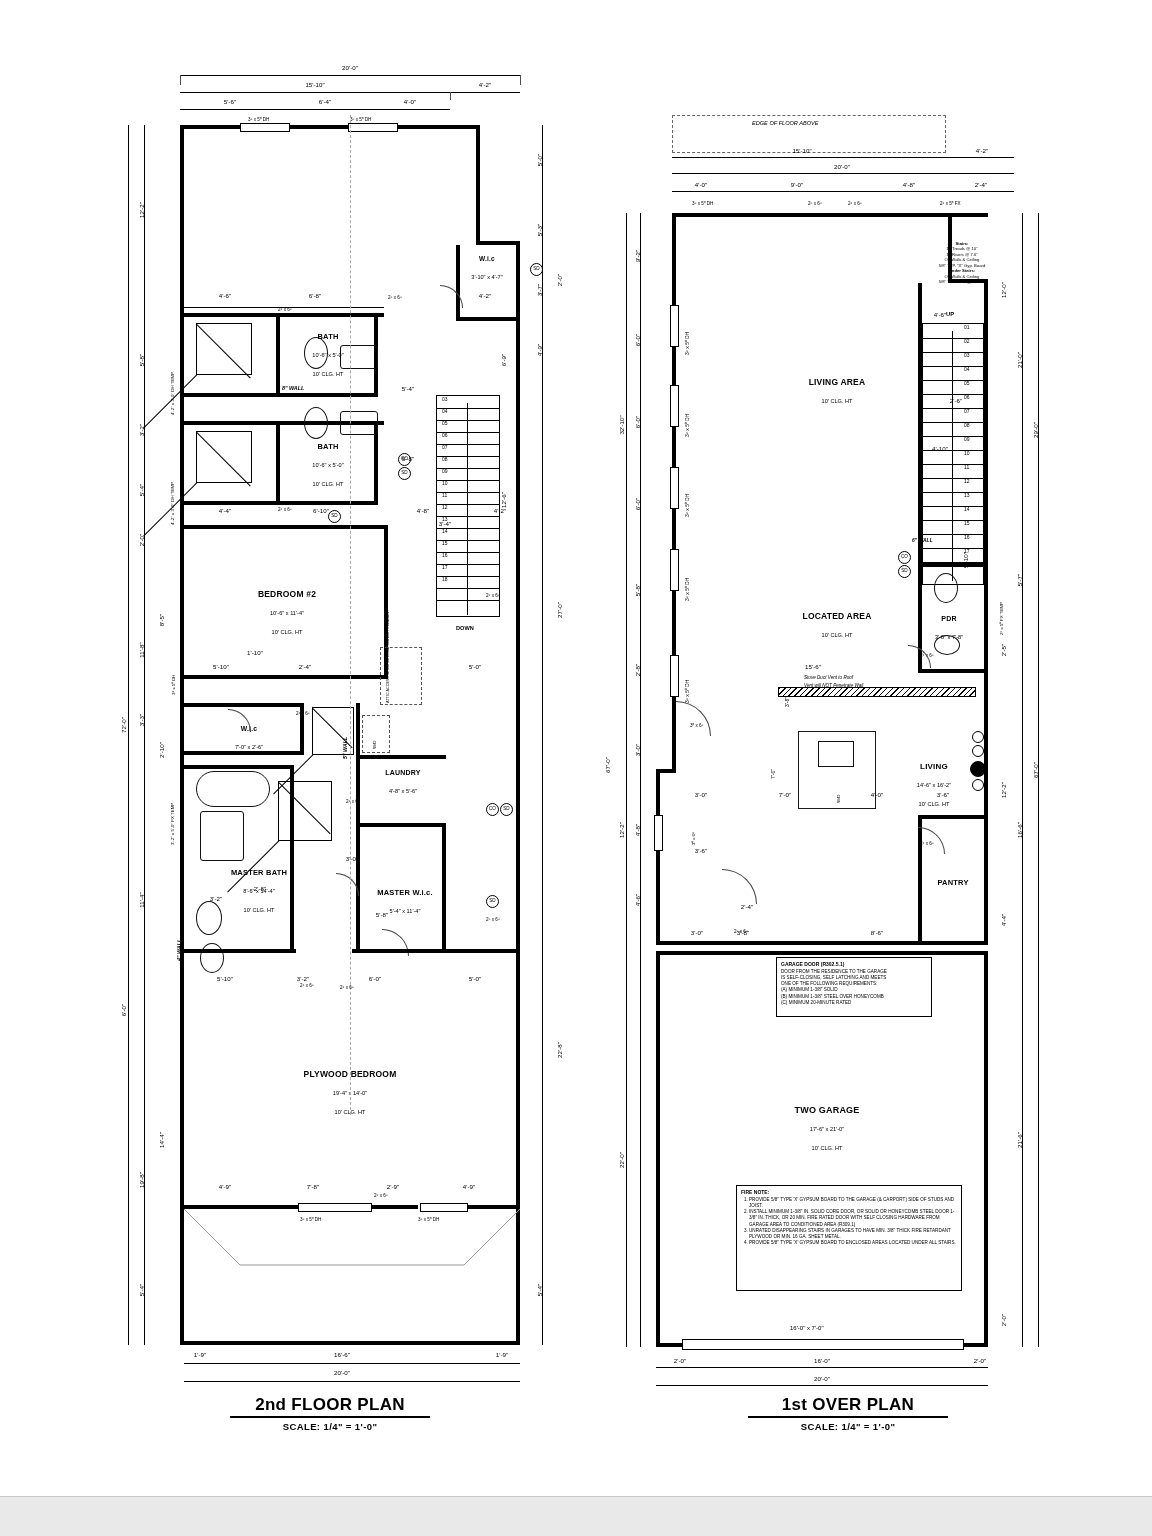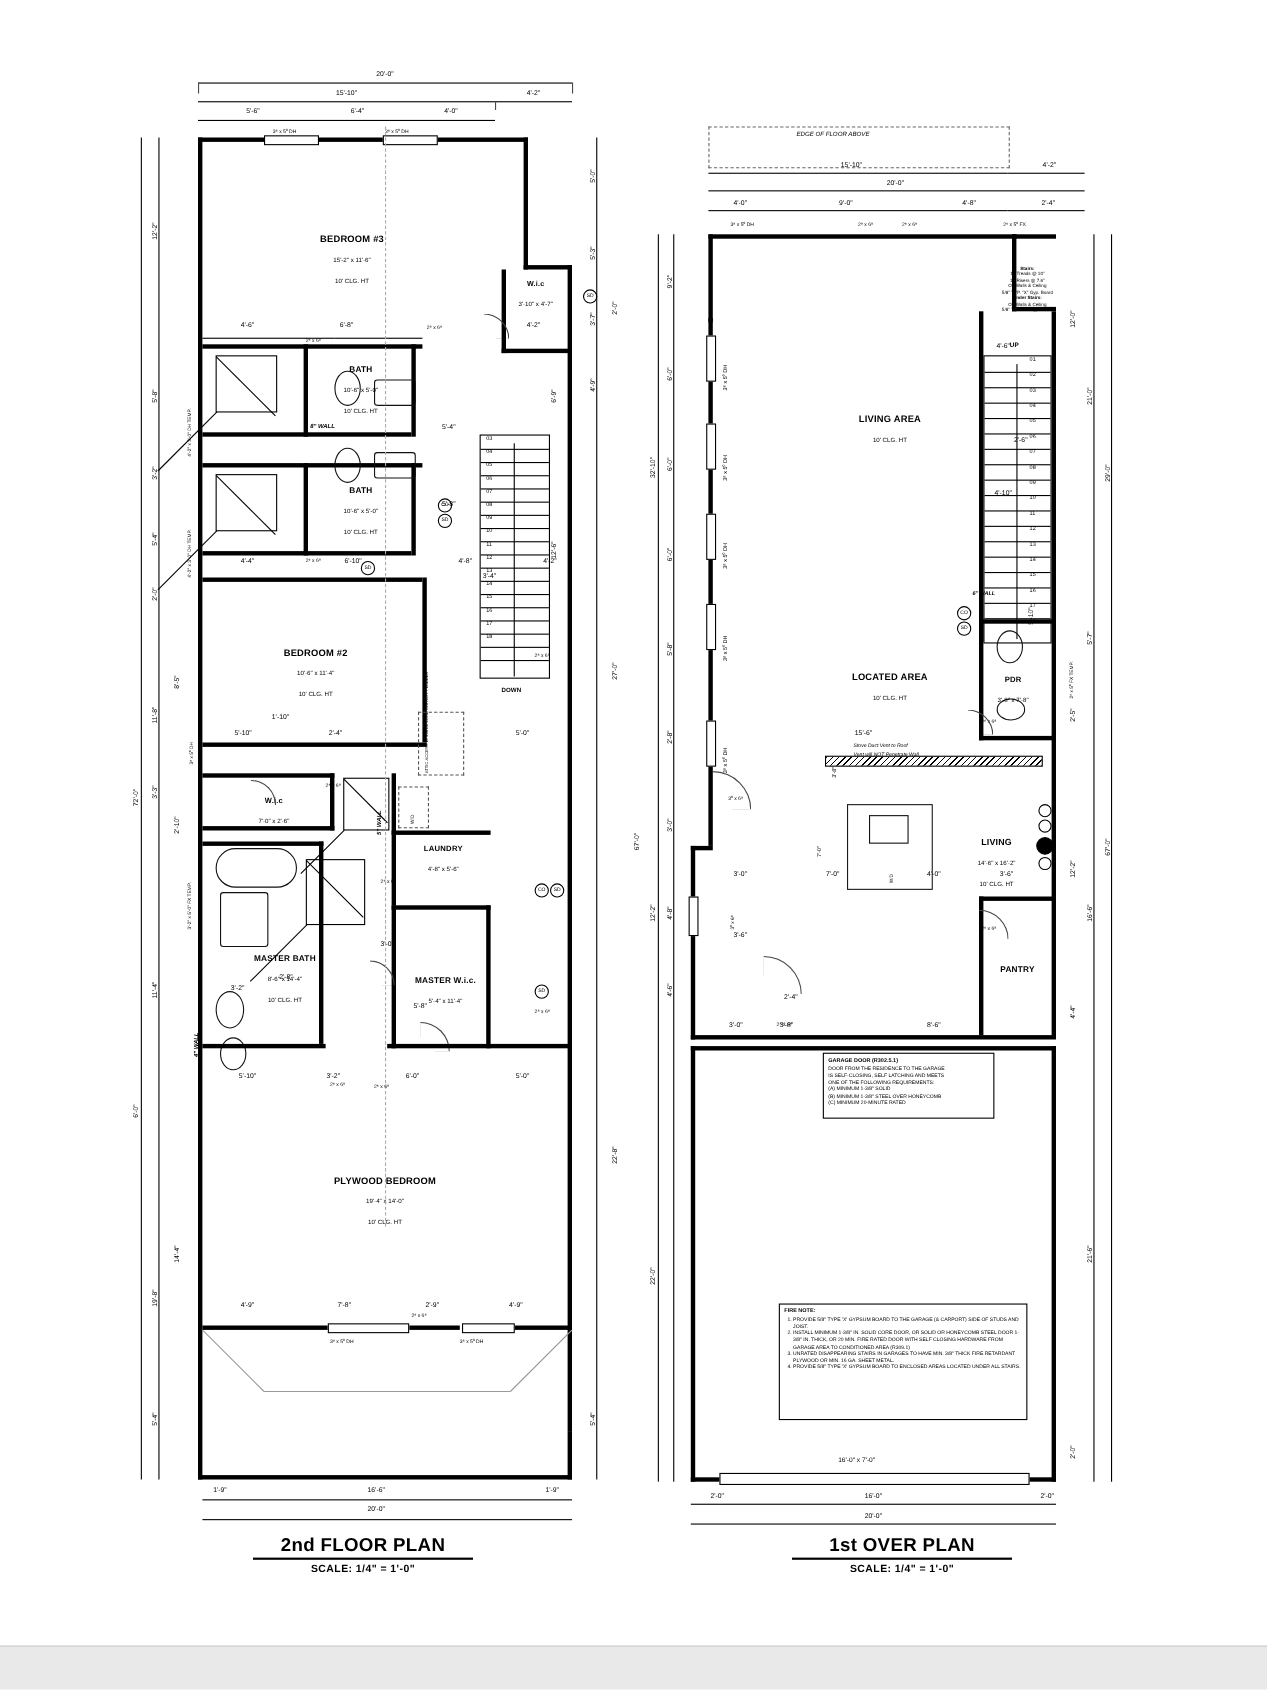--- a/index.html
+++ b/index.html
@@ -260,25 +260,20 @@
     <div class="wall" style="left:80px; top:70px; width:4px; height:1220px;"></div>
     <div class="wall" style="left:416px; top:1246px; width:4px; height:44px;"></div>
     <div class="wall" style="left:80px; top:1286px; width:340px; height:4px;"></div>
     <div class="wall" style="left:376px; top:70px; width:4px; height:120px;"></div>
     <div class="wall" style="left:376px; top:186px; width:44px; height:4px;"></div>
     <div class="wall" style="left:416px; top:186px; width:4px; height:1060px;"></div>
 
     <div class="win" style="left:140px; top:68px; width:48px; height:7px;"></div>
     <div class="win" style="left:248px; top:68px; width:48px; height:7px;"></div>
 
-    <div class="label" style="left:140px; top:152px; width:160px;">
-      <span class="rm-name">BEDROOM #3</span><br>
-      <span class="rm-sub">15'-2" x 11'-6"</span><br>
-      <span class="rm-sub">10' CLG. HT</span>
-    </div>
 
     <div class="wall" style="left:356px; top:190px; width:4px; height:76px;"></div>
     <div class="wall" style="left:356px; top:262px; width:64px; height:4px;"></div>
     <div class="label" style="left:352px; top:192px; width:70px;">
       <span class="rm-name" style="font-size:6.5px">W.i.c</span><br>
       <span class="rm-sub">3'-10" x 4'-7"</span>
     </div>
     <div class="swing" style="left:340px; top:230px; width:22px; height:22px;"></div>
     <div class="circ" style="left:430px; top:208px; width:11px; height:11px;">SD</div>
 
@@ -515,21 +510,21 @@
     <div class="smalltxt" style="left:386px; top:862px;">2⁸ x 6⁸</div>
     <div class="smalltxt" style="left:386px; top:538px;">2⁶ x 6⁸</div>
 
     <div class="plan-title" style="left:60px; top:1340px;">
       <span class="pt-main">2nd FLOOR PLAN</span>
       <div class="pt-underline"></div>
       <span class="pt-scale">SCALE:   1/4" = 1'-0"</span>
     </div>
   </div>
 
-  <div class="plan" style="left:584px; top:55px; width:470px; height:1300px;">
+  <div class="plan" style="left:612px; top:55px; width:470px; height:1300px;">
 
     <div class="dashed" style="left:60px; top:60px; width:272px; height:36px; border-color:#666;"></div>
     <div class="smalltxt" style="left:140px; top:65px; font-style:italic; font-size:5.6px;">EDGE OF FLOOR ABOVE</div>
 
     <div class="dimline" style="left:60px; top:102px; width:272px;"></div>
     <div class="dim" style="left:160px; top:92px; width:60px;">15'-10"</div>
     <div class="dimline" style="left:332px; top:102px; width:70px;"></div>
     <div class="dim" style="left:340px; top:92px; width:60px;">4'-2"</div>
     <div class="dimline" style="left:60px; top:118px; width:342px;"></div>
     <div class="dim" style="left:200px; top:108px; width:60px;">20'-0"</div>
@@ -689,20 +684,25 @@
     <div class="note" style="left:164px; top:902px; width:156px; height:60px;">
       <span class="nt-title">GARAGE DOOR (R302.5.1)</span>
       <span>DOOR FROM THE RESIDENCE TO THE GARAGE</span><br>
       <span>IS SELF-CLOSING, SELF LATCHING AND MEETS</span><br>
       <span>ONE OF THE FOLLOWING REQUIREMENTS:</span><br>
       <span>(A) MINIMUM 1-3/8" SOLID</span><br>
       <span>(B) MINIMUM 1-3/8" STEEL OVER HONEYCOMB</span><br>
       <span>(C) MINIMUM 20-MINUTE RATED</span>
     </div>
 
+    <div class="label" style="left:150px; top:1044px; width:130px;">
+      <span class="rm-name" style="font-size:9px">TWO GARAGE</span><br>
+      <span class="rm-sub">17'-6" x 21'-0"</span><br>
+      <span class="rm-sub">10' CLG. HT</span>
+    </div>
 
     <div class="note" style="left:124px; top:1130px; width:226px; height:106px;">
       <span class="nt-title">FIRE NOTE:</span>
       <ol>
         <li>PROVIDE 5/8" TYPE 'X' GYPSUM BOARD TO THE GARAGE (&amp; CARPORT) SIDE OF STUDS AND JOIST.</li>
         <li>INSTALL MINIMUM 1-3/8" IN. SOLID CORE DOOR, OR SOLID OR HONEYCOMB STEEL DOOR 1-3/8" IN. THICK, OR 20 MIN. FIRE RATED DOOR WITH SELF CLOSING HARDWARE FROM GARAGE AREA TO CONDITIONED AREA (R309.1)</li>
         <li>UNRATED DISAPPEARING STAIRS IN GARAGES TO HAVE MIN. 3/8" THICK FIRE RETARDANT PLYWOOD OR MIN. 16 GA. SHEET METAL.</li>
         <li>PROVIDE 5/8" TYPE 'X' GYPSUM BOARD TO ENCLOSED AREAS LOCATED UNDER ALL STAIRS.</li>
       </ol>
     </div>

